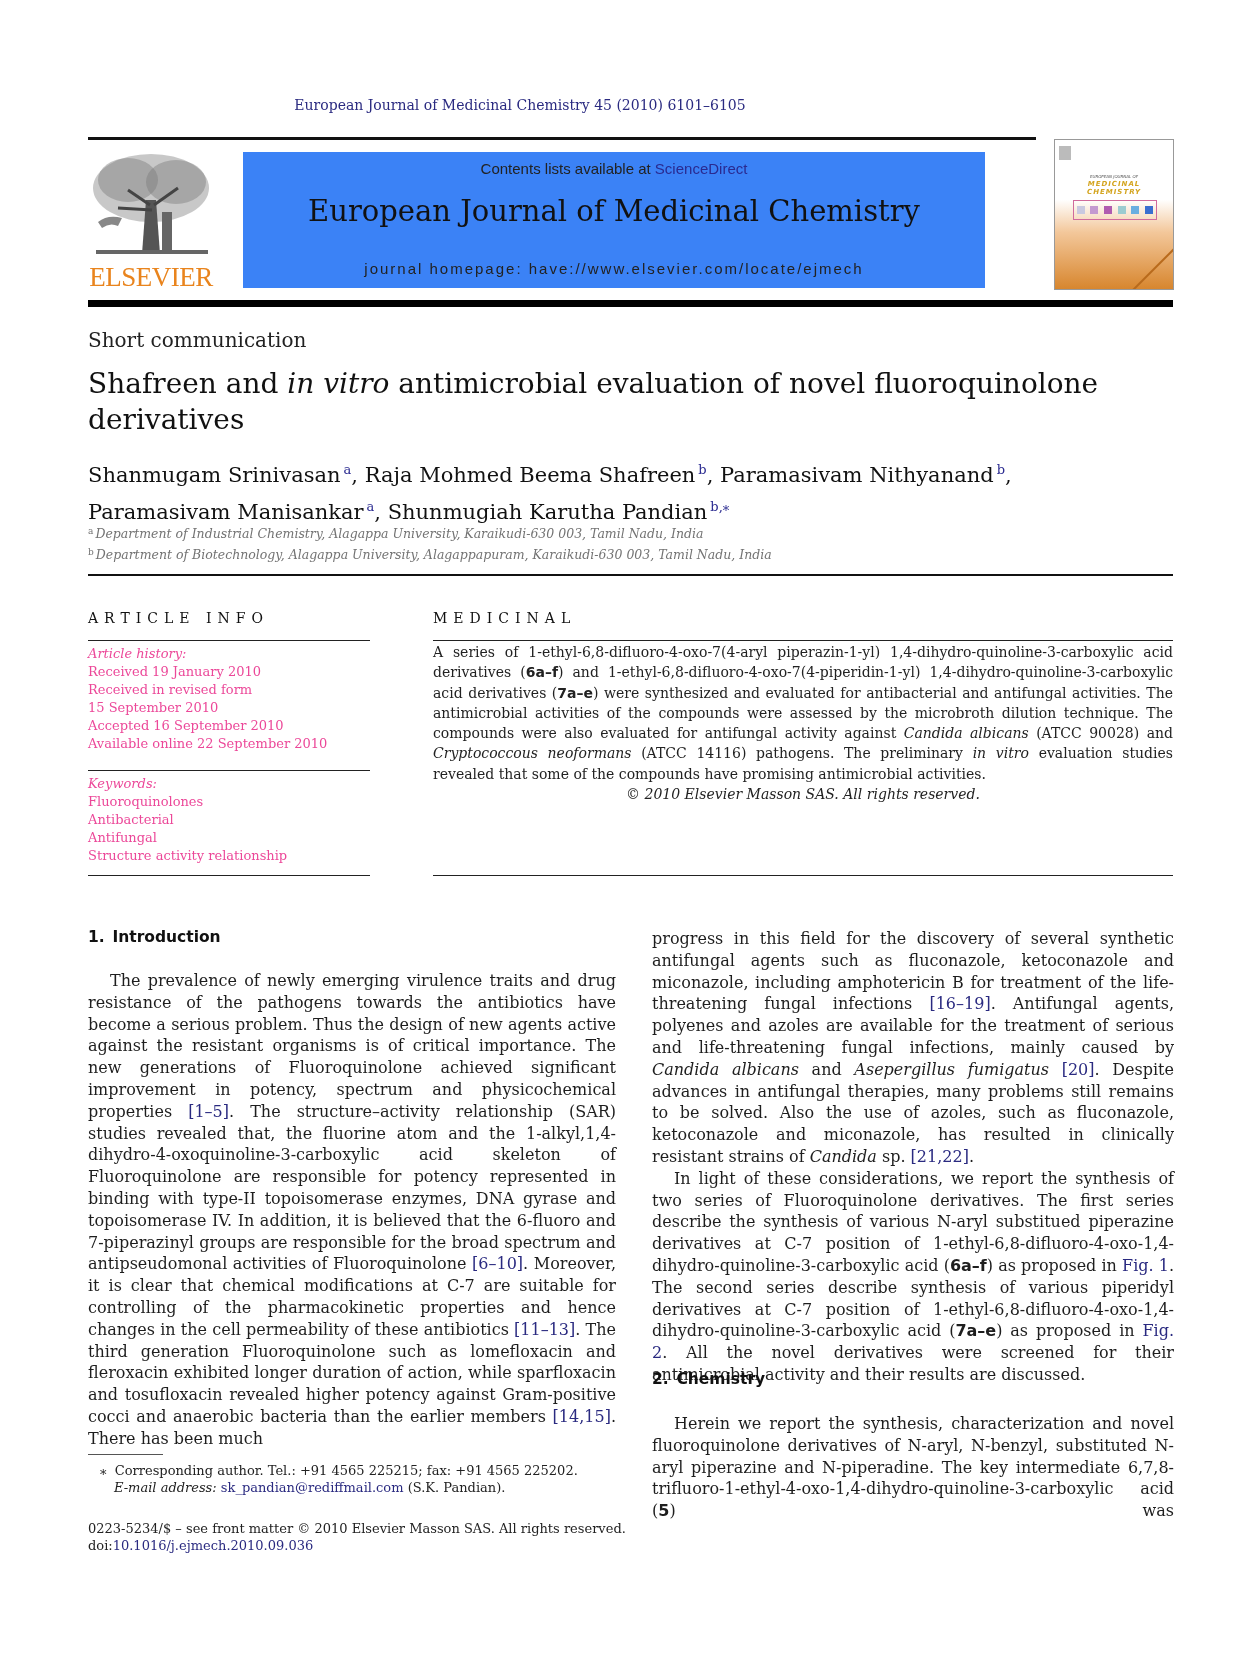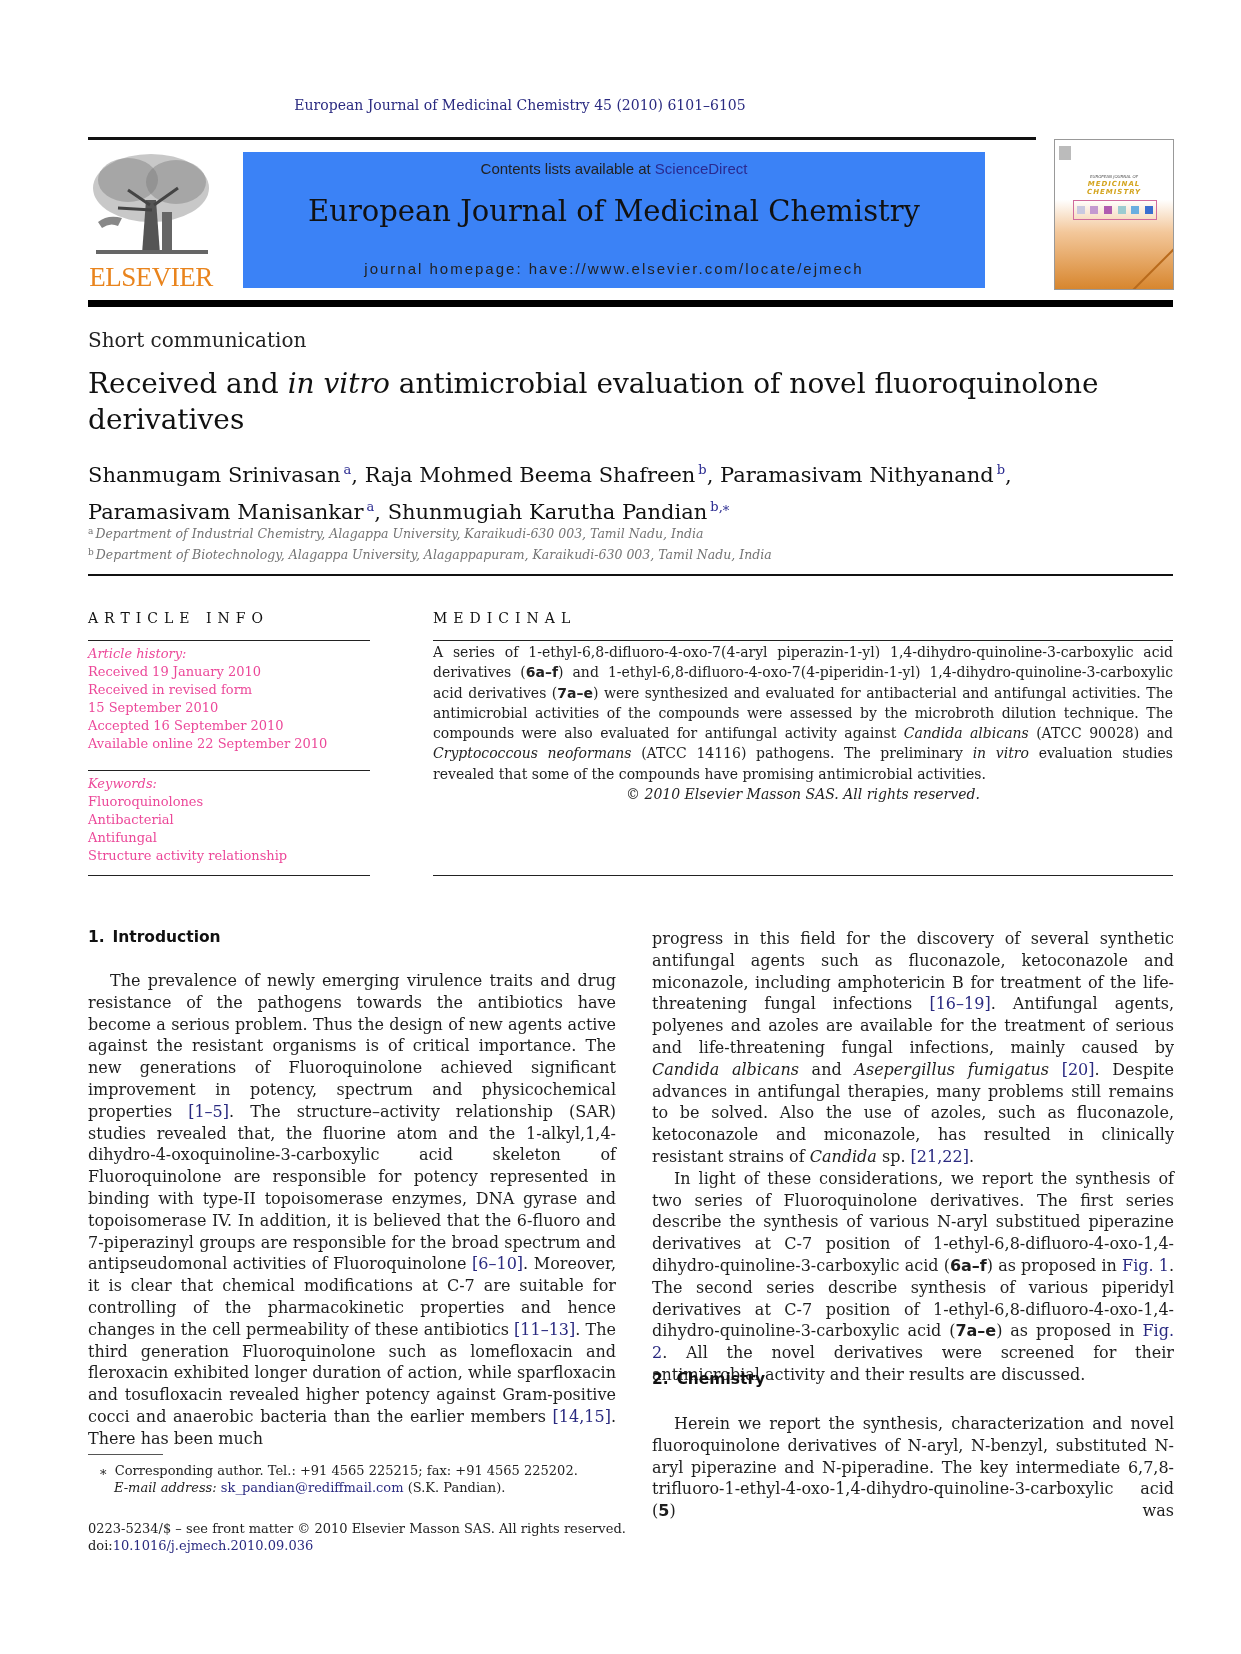--- a/index.html
+++ b/index.html
@@ -95,21 +95,21 @@
       <span style="background:#6aaee0"></span>
       <span style="background:#3a6ed0"></span>
   </div>
   <div class="c-stripe"></div>
 </div>
 
 <div class="abs rule-thick"></div>
 
 <div class="abs section-kind">Short communication</div>
 <div class="abs title">
-  <span>Received and </span><i>in vitro</i><span> antimicrobial evaluation of novel fluoroquinolone derivatives</span>
+  <span>Shafreen and </span><i>in vitro</i><span> antimicrobial evaluation of novel fluoroquinolone derivatives</span>
 </div>
 
 <div class="abs authors">
   <span><span>Shanmugam Srinivasan</span><sup>a</sup></span><span>, </span>
   <span><span>Raja Mohmed Beema Shafreen</span><sup>b</sup></span><span>, </span>
   <span><span>Paramasivam Nithyanand</span><sup>b</sup></span><span>,</span><br>
   <span><span>Paramasivam Manisankar</span><sup>a</sup></span><span>, </span>
   <span><span>Shunmugiah Karutha Pandian</span><sup>b,⁎</sup></span>
 </div>
 

